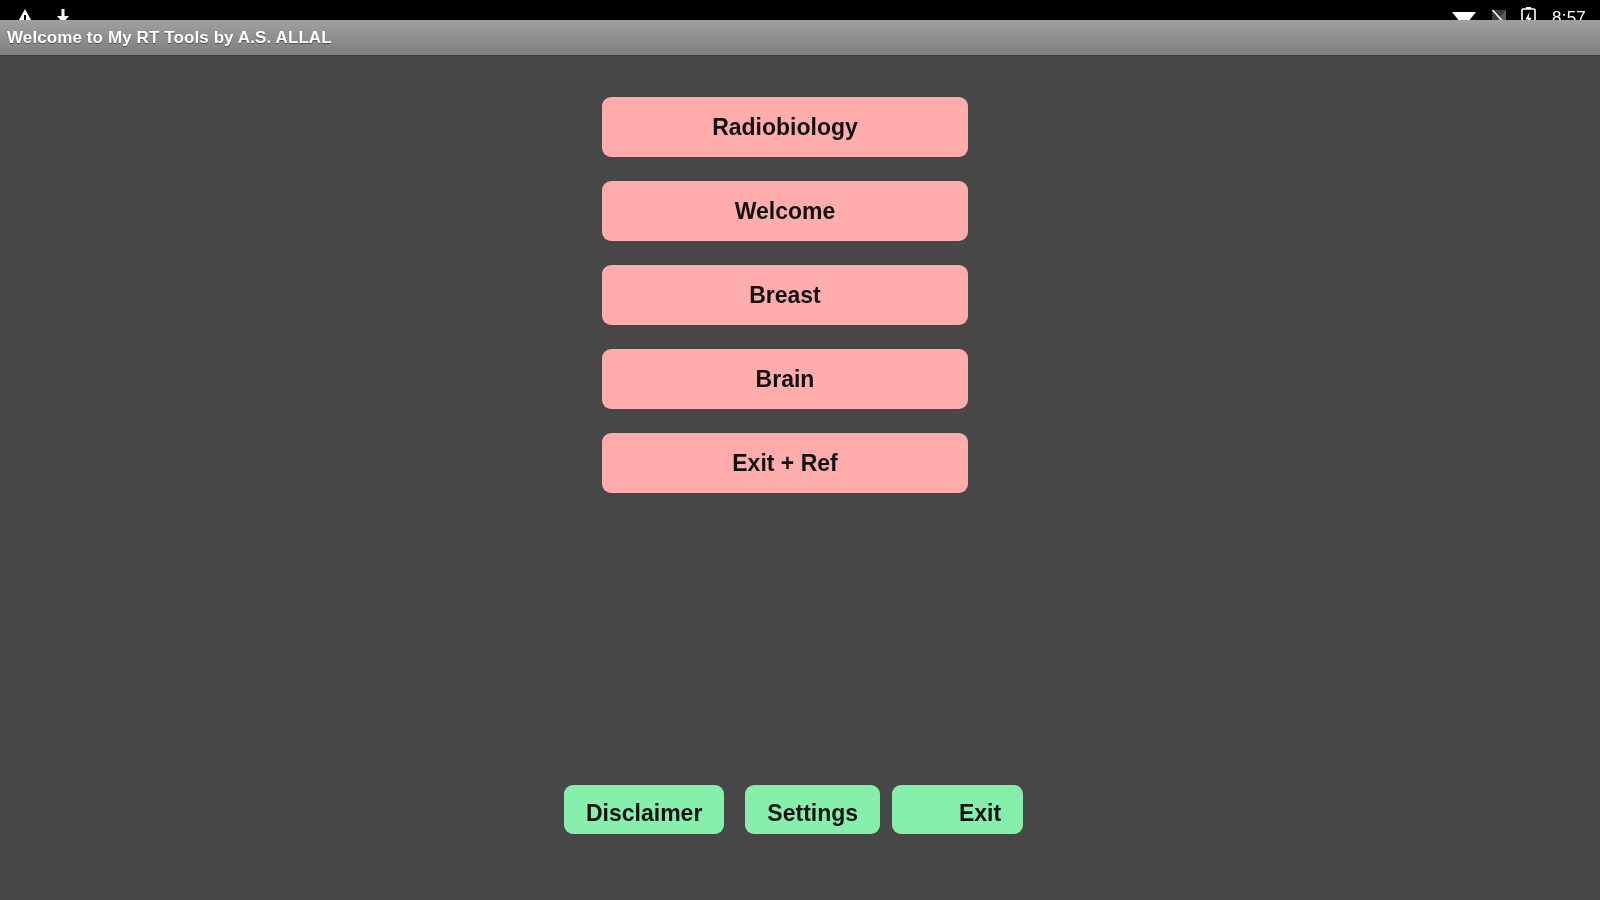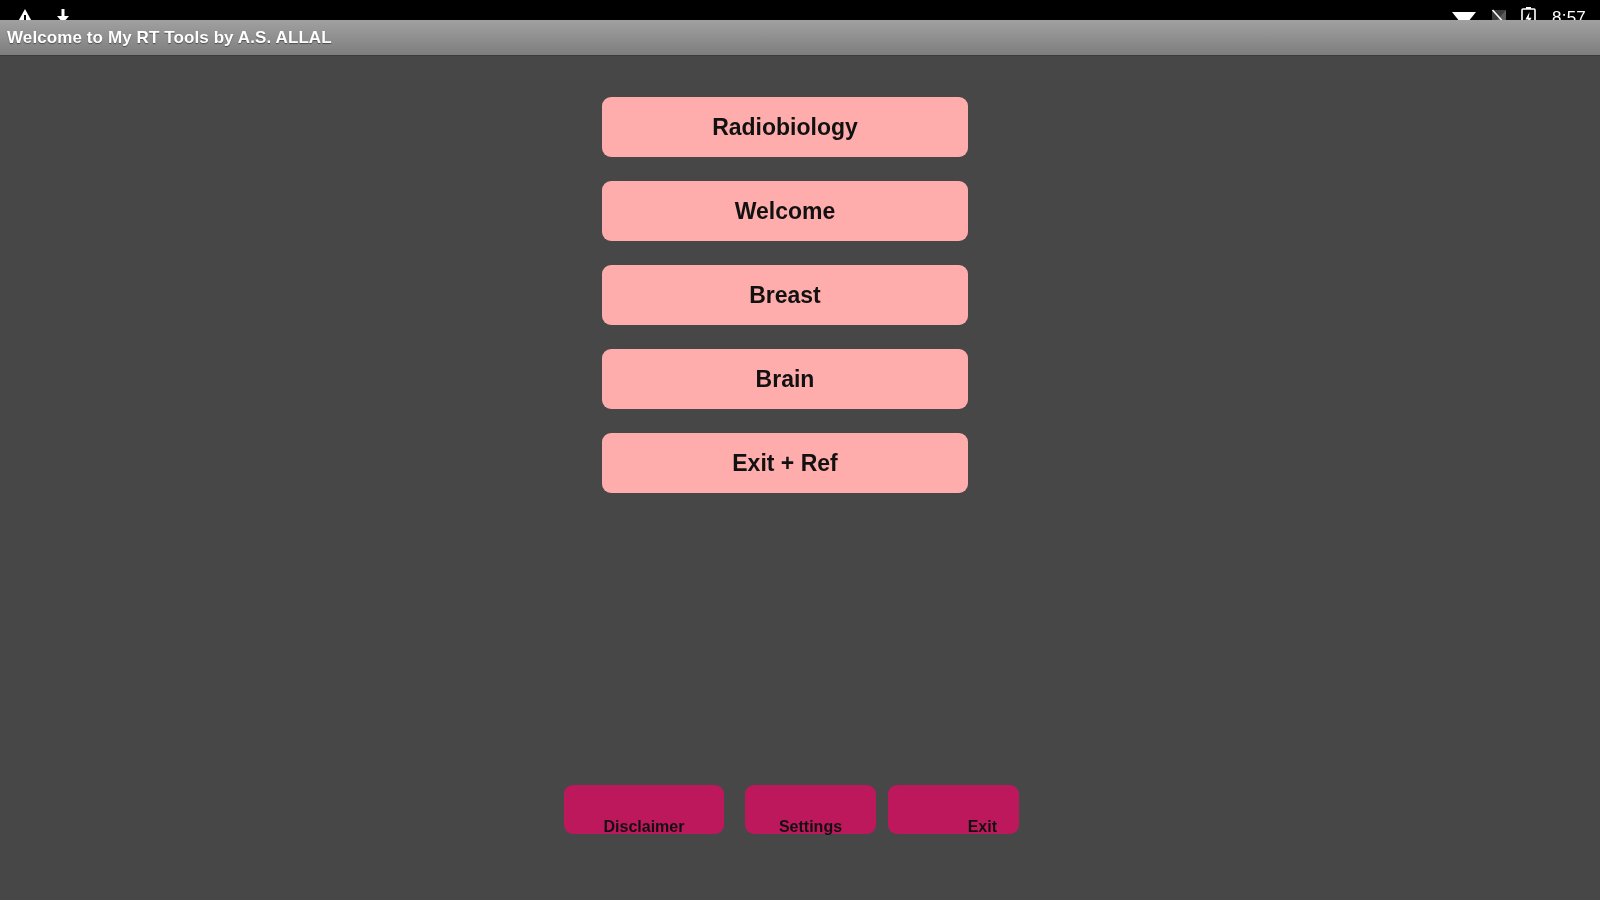--- a/index.html
+++ b/index.html
@@ -126,30 +126,30 @@
   .bottom-row {
     position: absolute;
     top: 712px;
     left: 564px;
     display: flex;
     align-items: flex-start;
     gap: 12px;
   }
   .bottom-btn {
     height: 49px;
-    background: #be185d;
+    background: #86efac;
     border: none;
     border-radius: 9px;
     color: #111111;
     font-family: "Liberation Sans", sans-serif;
-    font-size: 16px;
+    font-size: 23px;
     font-weight: bold;
     line-height: 49px;
     text-align: center;
-    padding: 17px 22px;
+    padding: 4px 22px;
     cursor: pointer;
     box-sizing: border-box;
     display: block;
     white-space: nowrap;
   }
   .bottom-btn.wide { min-width: 160px; }
   .bottom-btn.mid  { min-width: 131px; margin-left: 9px; }
   .bottom-btn.narrow { min-width: 131px; text-align: right; }
 </style>
 </head>

